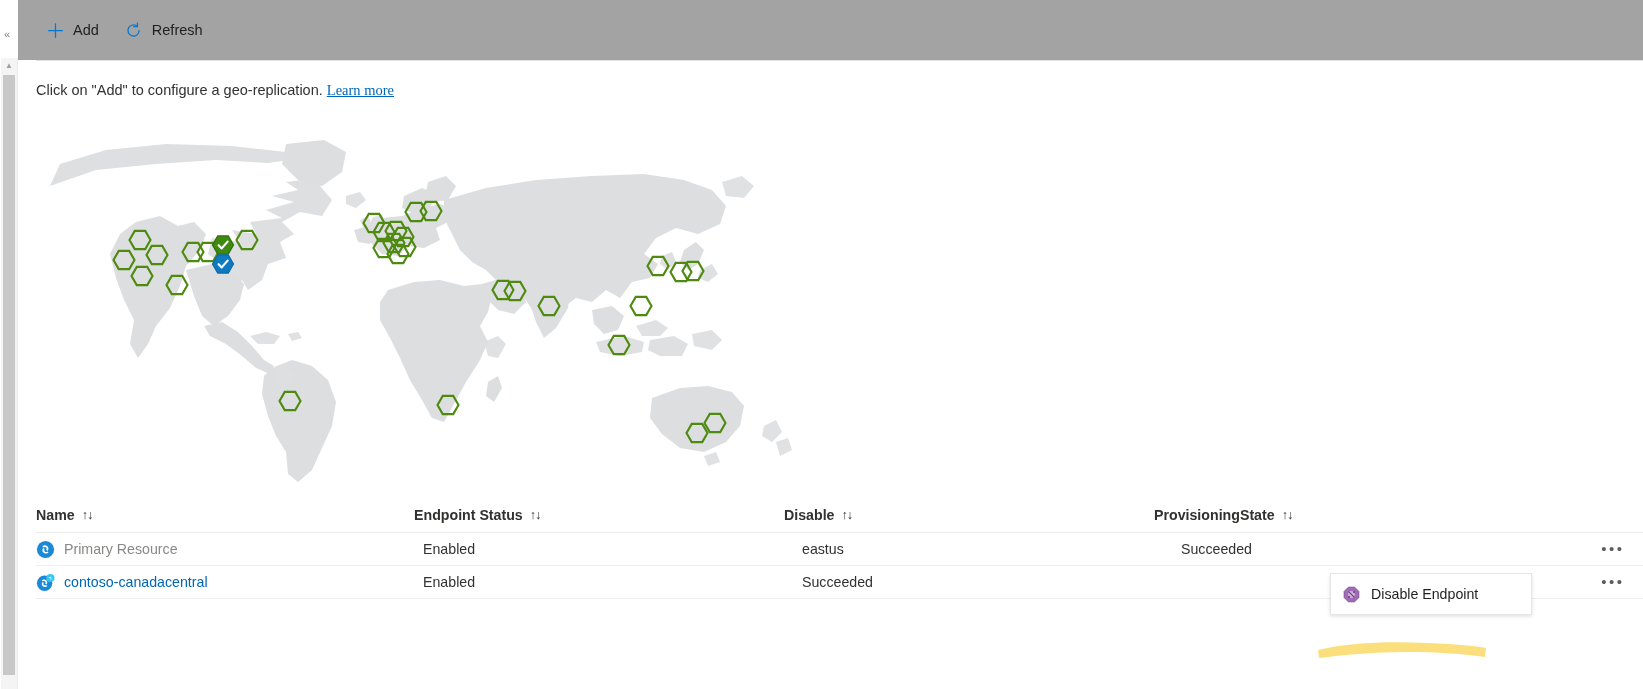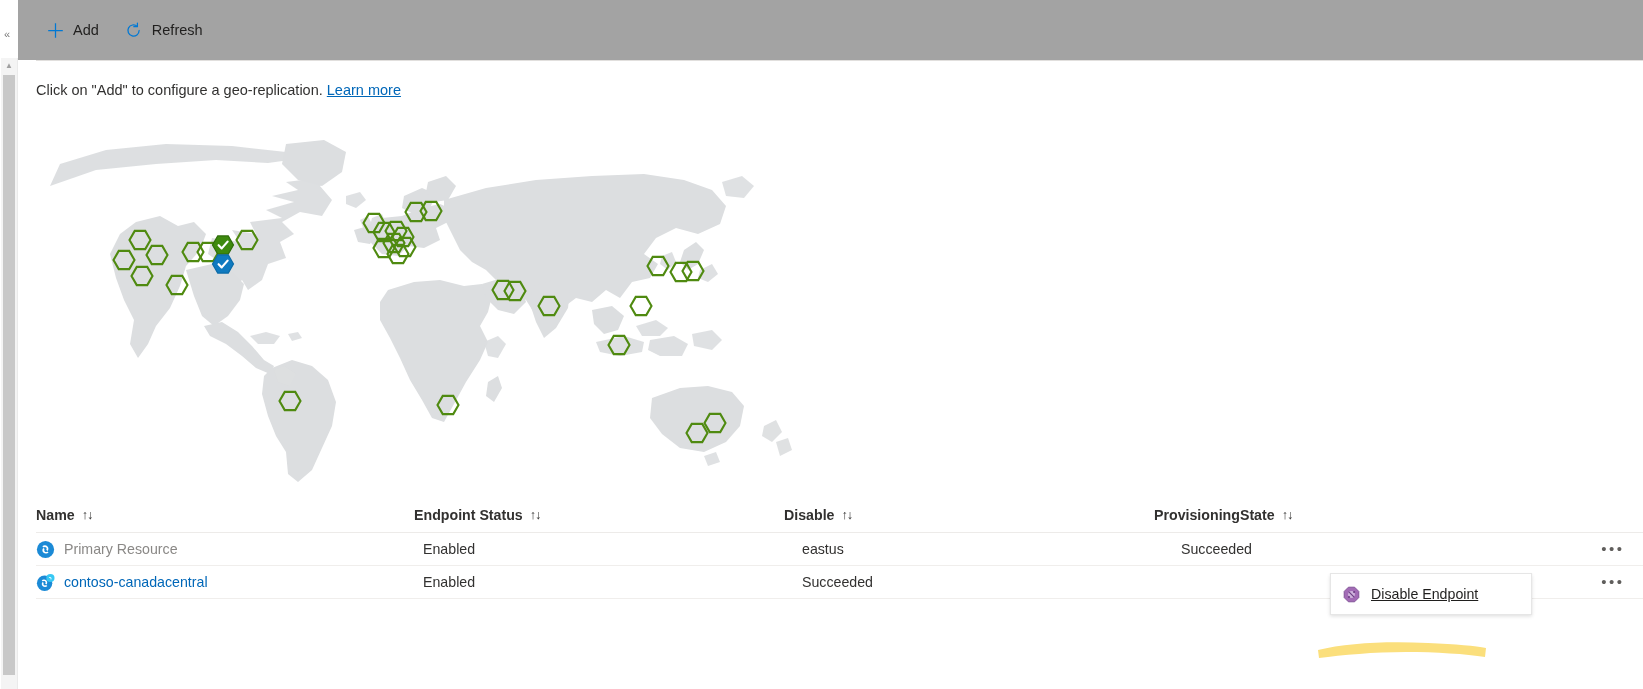--- a/index.html
+++ b/index.html
@@ -61,21 +61,21 @@
     position:absolute;left:36px;top:60px;width:1607px;height:1px;
     background:#e1dfdd;
   }
 
   
   #info-line{
     position:absolute;left:36px;top:82px;
     font-size:14.5px;color:#323130;white-space:nowrap;
   }
   #learn-more-link{
-    color:#0067b8;text-decoration:underline;cursor:pointer;
+    color:#0067b8;text-decoration:underline;cursor:pointer;font-family:Liberation Serif, serif;
   }
 
   
   #map-area{
     position:absolute;left:36px;top:130px;width:780px;height:360px;
   }
   #world-map{display:block;width:780px;height:360px;}
 
   .map-marker{cursor:pointer;}
 
@@ -132,21 +132,21 @@
     background:#ffffff;
     border:1px solid #e6e6e6;
     box-shadow:0 1.6px 3.6px rgba(0,0,0,.13),0 .3px .9px rgba(0,0,0,.10);
     padding:4px 0;
     z-index:40;
   }
   .ctx-item{
     display:flex;align-items:center;
     height:32px;padding:0 12px;
     font-size:14.2px;color:#201f1e;
-    cursor:pointer;white-space:nowrap;text-decoration:underline;
+    cursor:pointer;white-space:nowrap;
   }
   .ctx-ico{
     width:17px;height:17px;margin-right:11px;flex:0 0 auto;
     display:flex;align-items:center;justify-content:center;
   }
 
   
   #highlighter{
     position:absolute;left:1316px;top:636px;width:172px;height:24px;
     z-index:30;pointer-events:none;

